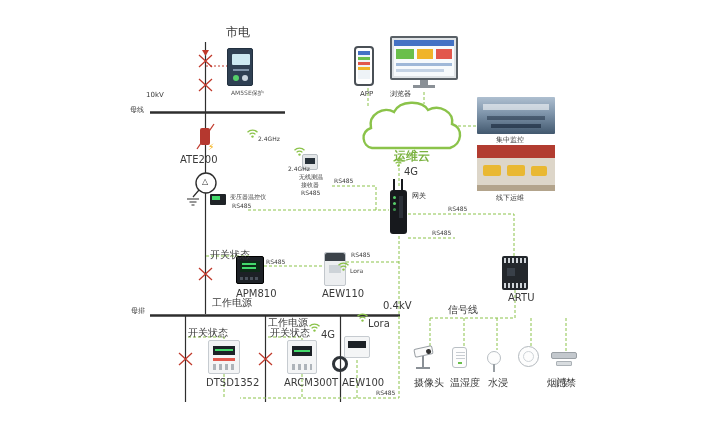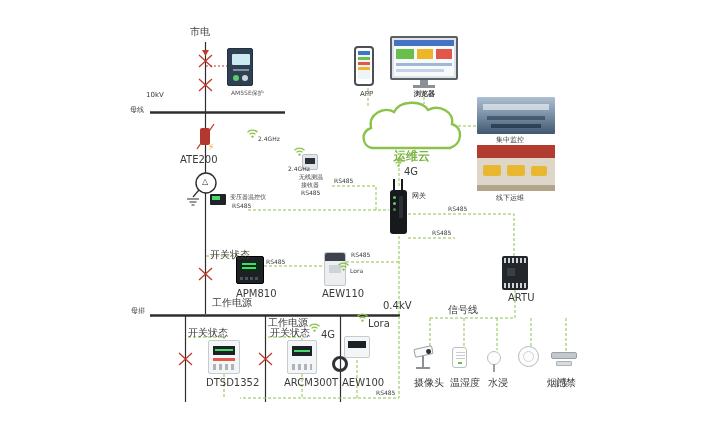--- a/index.html
+++ b/index.html
@@ -5,21 +5,21 @@
   html,body{margin:0;padding:0;background:#ffffff;}
   .canvas{position:relative;width:715px;height:443px;background:#fff;overflow:hidden;
           font-family:"DejaVu Sans","Liberation Sans",sans-serif;}
   .layer{position:absolute;left:0;top:0;}
   .lbl{position:absolute;color:#3a3a3a;white-space:nowrap;line-height:1.15;}
   .dev{position:absolute;box-sizing:border-box;}
   .dev *{box-sizing:border-box;}
   .f6{font-size:6px;}
   .f65{font-size:10px;}
   .f7{font-size:7px;}
-  .f75{font-size:10px;}
+  .f75{font-size:12px;margin-left:36px;}
   .f12{font-size:12px;font-weight:bold;}
   .green{color:#7cb342;}
   .gray{color:#555;}
 </style>
 </head>
 <body>
 
 <div class="canvas">
 
   <svg class="layer" width="715" height="443" viewBox="0 0 715 443">
@@ -224,21 +224,21 @@
   <div class="lbl f65" style="left:180px;top:154px;">ATE200</div>
   <div class="lbl f6" style="left:288px;top:166px;">2.4GHz</div>
   <div class="lbl f6" style="left:299px;top:174px;">无线测温</div>
   <div class="lbl f6" style="left:301px;top:182px;">接收器</div>
   <div class="lbl f6" style="left:301px;top:190px;">RS485</div>
   <div class="lbl f6" style="left:334px;top:178px;">RS485</div>
   <div class="lbl f6" style="left:230px;top:194px;">变压器温控仪</div>
   <div class="lbl f6" style="left:232px;top:203px;">RS485</div>
 
   <div class="lbl f7" style="left:360px;top:90px;">APP</div>
-  <div class="lbl f7" style="left:414px;top:90px;font-weight:bold;">浏览器</div>
+  <div class="lbl f7" style="left:390px;top:90px;">浏览器</div>
   <div class="lbl f12 green" style="left:382px;top:122px;width:60px;text-align:center;margin-top:28px;">运维云</div>
   <div class="lbl f7" style="left:496px;top:136px;">集中监控</div>
   <div class="lbl f7" style="left:496px;top:194px;">线下运维</div>
 
   <div class="lbl f65" style="left:404px;top:166px;">4G</div>
   <div class="lbl f7" style="left:412px;top:192px;">网关</div>
 
   <div class="lbl f6" style="left:448px;top:206px;">RS485</div>
   <div class="lbl f6" style="left:432px;top:230px;">RS485</div>
   <div class="lbl f65" style="left:508px;top:292px;">ARTU</div>

